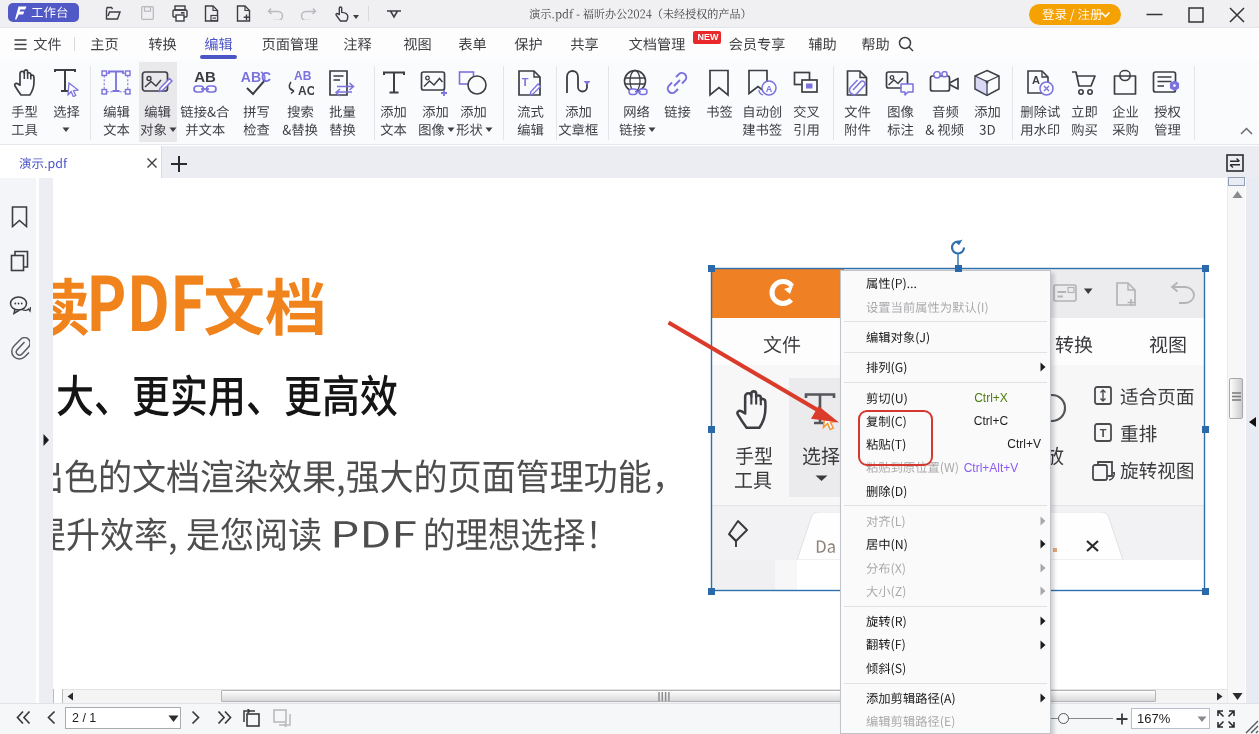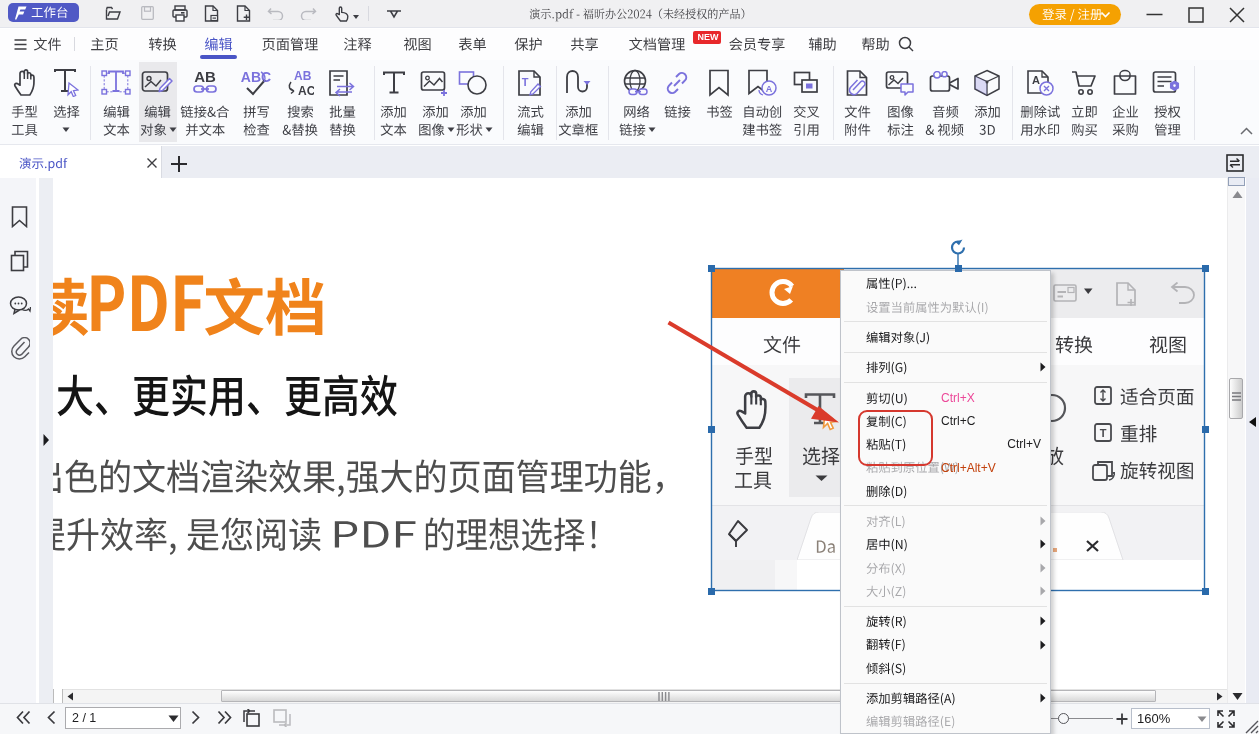--- a/index.html
+++ b/index.html
@@ -824,39 +824,39 @@
   </svg>
 <svg style="position:absolute;left:1040px;top:362.3px;z-index:21" width="6" height="10" viewBox="0 0 6 10">
     <path d="M0.5 0.5 L5.5 5 L0.5 9.5 Z" fill="#1d1d1f"></path>
   </svg>
 <div style="position:absolute;left:844px;top:381.9px;width:203px;height:1px;background:#e2e2e2;z-index:21"></div>
 <svg style="position:absolute;left:866.0px;top:391.5px;overflow:visible;z-index:21;" width="42" height="15" viewBox="0 -10.82 42 14.76">
     <g>
       <path d="M7.3 -7.6V-4.4H8.1V-7.6ZM9.7 -7.9V-4.1C9.7 -4 9.7 -3.9 9.5 -3.9C9.4 -3.9 8.9 -3.9 8.4 -3.9C8.5 -3.8 8.6 -3.5 8.7 -3.3C9.3 -3.3 9.8 -3.3 10.1 -3.4C10.4 -3.5 10.5 -3.7 10.5 -4.1V-7.9ZM8.4 -10.4C8.3 -10 7.9 -9.5 7.6 -9.1H4L4.5 -9.2C4.4 -9.6 4 -10 3.8 -10.4L2.9 -10.2C3.2 -9.9 3.5 -9.4 3.6 -9.1H0.8V-8.4H11.5V-9.1H8.6C8.8 -9.4 9.1 -9.8 9.3 -10.2ZM1 -2.8V-2H5C4.6 -0.8 3.6 -0.1 0.6 0.2C0.8 0.4 1 0.8 1.1 1C4.3 0.6 5.5 -0.4 6 -2H9.8C9.7 -0.7 9.5 -0.1 9.3 0C9.2 0.1 9 0.1 8.8 0.1C8.5 0.1 7.8 0.1 7 0.1C7.2 0.3 7.3 0.6 7.3 0.9C8 0.9 8.8 0.9 9.1 0.9C9.5 0.9 9.8 0.8 10 0.6C10.4 0.3 10.6 -0.5 10.8 -2.4C10.8 -2.5 10.8 -2.8 10.8 -2.8ZM5.1 -7.1V-6.4H2.5V-7.1ZM1.7 -7.7V-3.3H2.5V-4.5H5.1V-4.1C5.1 -4 5.1 -3.9 5 -3.9C4.9 -3.9 4.5 -3.9 4.1 -3.9C4.2 -3.8 4.3 -3.5 4.4 -3.3C4.9 -3.3 5.3 -3.3 5.6 -3.5C5.9 -3.6 5.9 -3.7 5.9 -4.1V-7.7ZM5.1 -5.8V-5.1H2.5V-5.8Z M17.5 -9.2V-8.4H19.4C19.4 -4.8 19.2 -1.4 16.1 0.2C16.4 0.4 16.7 0.7 16.8 1C20 -0.9 20.3 -4.5 20.4 -8.4H22.9C22.8 -2.8 22.6 -0.7 22.2 -0.3C22 -0.1 21.9 -0.1 21.7 -0.1C21.4 -0.1 20.8 -0.1 20 -0.1C20.2 0.1 20.3 0.5 20.3 0.8C21 0.8 21.7 0.9 22.1 0.8C22.5 0.8 22.8 0.7 23 0.3C23.5 -0.4 23.7 -2.4 23.8 -8.7C23.8 -8.9 23.9 -9.2 23.9 -9.2ZM14.1 -0.8C14.4 -1.1 14.8 -1.3 17.7 -2.6C17.7 -2.8 17.6 -3.1 17.6 -3.4L15.1 -2.4V-6.1L17.6 -6.7L17.5 -7.5L15.1 -7V-9.9H14.3V-6.8L12.6 -6.5L12.8 -5.6L14.3 -5.9V-2.5C14.3 -2.1 13.9 -1.8 13.7 -1.7C13.9 -1.5 14.1 -1.1 14.1 -0.8Z M27.5 2.4 28.2 2.1C27.2 0.4 26.7 -1.7 26.7 -3.8C26.7 -5.9 27.2 -8 28.2 -9.7L27.5 -10.1C26.4 -8.2 25.7 -6.2 25.7 -3.8C25.7 -1.4 26.4 0.6 27.5 2.4Z M33.2 0.2C35 0.2 36.4 -0.8 36.4 -3.7V-9H35.3V-3.7C35.3 -1.5 34.4 -0.8 33.2 -0.8C32 -0.8 31.1 -1.5 31.1 -3.7V-9H30V-3.7C30 -0.8 31.4 0.2 33.2 0.2Z M38.8 2.4C40 0.6 40.7 -1.4 40.7 -3.8C40.7 -6.2 40 -8.2 38.8 -10.1L38.1 -9.7C39.2 -8 39.7 -5.9 39.7 -3.8C39.7 -1.7 39.2 0.4 38.1 2.1Z" fill="#1d1d1f"></path>
     </g>
   </svg>
-<div style="position:absolute;left:941px;top:389.6px;width:100px;height:16px;font:12px 'Liberation Sans',sans-serif;color:#ec4899;text-align:left;line-height:16px;z-index:21">Ctrl+X</div>
+<div style="position:absolute;left:941px;top:389.6px;width:100px;height:16px;font:12px 'Liberation Sans',sans-serif;color:#4d7c0f;text-align:center;line-height:16px;z-index:21">Ctrl+X</div>
 <svg style="position:absolute;left:866.0px;top:414.8px;overflow:visible;z-index:21;" width="41" height="15" viewBox="0 -10.82 41 14.76">
     <g>
       <path d="M3.5 -5.4H9.3V-4.6H3.5ZM3.5 -6.9H9.3V-6.1H3.5ZM2.6 -7.6V-3.9H4C3.3 -3 2.2 -2.1 1.1 -1.6C1.3 -1.4 1.7 -1.1 1.8 -1C2.3 -1.3 2.8 -1.6 3.3 -2C3.8 -1.5 4.5 -1 5.2 -0.7C3.7 -0.2 2 0 0.4 0.2C0.6 0.4 0.7 0.8 0.8 1C2.6 0.8 4.6 0.4 6.2 -0.2C7.7 0.4 9.5 0.7 11.3 0.9C11.4 0.7 11.6 0.3 11.8 0.1C10.2 -0 8.7 -0.3 7.3 -0.6C8.5 -1.2 9.4 -1.9 10.1 -2.8L9.5 -3.2L9.3 -3.1H4.4C4.6 -3.4 4.8 -3.6 5 -3.9L4.9 -3.9H10.2V-7.6ZM3.3 -10.3C2.7 -9.1 1.6 -8 0.6 -7.3C0.8 -7.1 1.1 -6.7 1.2 -6.5C1.8 -7 2.5 -7.7 3 -8.4H11.1V-9.1H3.6C3.8 -9.4 4 -9.8 4.1 -10.1ZM8.6 -2.4C8 -1.9 7.2 -1.4 6.2 -1C5.3 -1.4 4.5 -1.9 3.9 -2.4Z M20.6 -9.2V-2.4H21.5V-9.2ZM22.8 -10.2V-0.3C22.8 -0.1 22.7 -0 22.6 -0C22.3 -0 21.6 -0 20.9 -0C21 0.2 21.2 0.7 21.2 0.9C22.1 0.9 22.8 0.9 23.2 0.8C23.6 0.6 23.7 0.3 23.7 -0.3V-10.2ZM14 -10C13.8 -8.8 13.4 -7.6 12.8 -6.8C13 -6.7 13.4 -6.5 13.6 -6.4C13.8 -6.8 14 -7.2 14.2 -7.7H15.9V-6.4H12.9V-5.6H15.9V-4.3H13.4V-0H14.3V-3.5H15.9V1H16.7V-3.5H18.5V-1C18.5 -0.8 18.4 -0.8 18.3 -0.8C18.1 -0.8 17.7 -0.8 17.2 -0.8C17.3 -0.6 17.4 -0.2 17.5 0C18.2 0 18.6 0 18.9 -0.1C19.2 -0.3 19.3 -0.5 19.3 -0.9V-4.3H16.7V-5.6H19.7V-6.4H16.7V-7.7H19.2V-8.6H16.7V-10.3H15.9V-8.6H14.6C14.7 -9 14.8 -9.4 14.9 -9.9Z M27.5 2.4 28.2 2.1C27.2 0.4 26.7 -1.7 26.7 -3.8C26.7 -5.9 27.2 -8 28.2 -9.7L27.5 -10.1C26.4 -8.2 25.7 -6.2 25.7 -3.8C25.7 -1.4 26.4 0.6 27.5 2.4Z M33.4 0.2C34.6 0.2 35.4 -0.3 36.2 -1.1L35.5 -1.9C35 -1.2 34.3 -0.8 33.4 -0.8C31.7 -0.8 30.6 -2.3 30.6 -4.5C30.6 -6.8 31.8 -8.2 33.5 -8.2C34.3 -8.2 34.8 -7.8 35.3 -7.3L35.9 -8.1C35.4 -8.6 34.6 -9.2 33.5 -9.2C31.2 -9.2 29.5 -7.4 29.5 -4.5C29.5 -1.6 31.1 0.2 33.4 0.2Z M37.8 2.4C39 0.6 39.6 -1.4 39.6 -3.8C39.6 -6.2 39 -8.2 37.8 -10.1L37.1 -9.7C38.2 -8 38.7 -5.9 38.7 -3.8C38.7 -1.7 38.2 0.4 37.1 2.1Z" fill="#1d1d1f"></path>
     </g>
   </svg>
-<div style="position:absolute;left:941px;top:412.9px;width:100px;height:16px;font:12px 'Liberation Sans',sans-serif;color:#1d1d1f;text-align:left;line-height:16px;z-index:21">Ctrl+C</div>
+<div style="position:absolute;left:941px;top:412.9px;width:100px;height:16px;font:12px 'Liberation Sans',sans-serif;color:#1d1d1f;text-align:center;line-height:16px;z-index:21">Ctrl+C</div>
 <svg style="position:absolute;left:866.0px;top:438.1px;overflow:visible;z-index:21;" width="40" height="15" viewBox="0 -10.82 40 14.76">
     <g>
       <path d="M0.7 -9.3C1 -8.5 1.3 -7.4 1.4 -6.7L2.2 -6.9C2.1 -7.6 1.7 -8.6 1.4 -9.5ZM4.9 -9.6C4.7 -8.8 4.3 -7.5 4 -6.8L4.7 -6.6C5 -7.3 5.4 -8.4 5.8 -9.4ZM5.7 -4.4V1H6.6V0.4H10.5V0.9H11.4V-4.4H8.7V-7H11.8V-7.9H8.7V-10.3H7.7V-4.4ZM6.6 -0.5V-3.6H10.5V-0.5ZM0.6 -6.1V-5.2H2.6C2.1 -3.9 1.2 -2.3 0.3 -1.5C0.5 -1.2 0.7 -0.8 0.8 -0.6C1.5 -1.3 2.2 -2.6 2.7 -3.8V1H3.6V-3.7C4.1 -3.1 4.8 -2.3 5 -1.9L5.5 -2.6C5.3 -2.9 4 -4.2 3.6 -4.6V-5.2H5.6V-6.1H3.6V-10.3H2.7V-6.1Z M15 -8V-4.6C15 -3 14.9 -0.8 12.8 0.4C12.9 0.5 13.2 0.8 13.3 1C15.6 -0.4 15.9 -2.8 15.9 -4.6V-8ZM15.6 -1.6C16.1 -0.9 16.7 0.1 16.9 0.7L17.6 0.2C17.3 -0.4 16.7 -1.3 16.3 -2ZM13.4 -9.7V-2.2H14.1V-8.8H16.8V-2.2H17.6V-9.7ZM18.3 -4.4V1H19.1V0.4H22.9V0.9H23.7V-4.4H21.1V-7H24.1V-7.9H21.1V-10.3H20.2V-4.4ZM19.1 -0.5V-3.6H22.9V-0.5Z M27.5 2.4 28.2 2.1C27.2 0.4 26.7 -1.7 26.7 -3.8C26.7 -5.9 27.2 -8 28.2 -9.7L27.5 -10.1C26.4 -8.2 25.7 -6.2 25.7 -3.8C25.7 -1.4 26.4 0.6 27.5 2.4Z M31.9 0H33V-8.1H35.7V-9H29.1V-8.1H31.9Z M37.3 2.4C38.5 0.6 39.2 -1.4 39.2 -3.8C39.2 -6.2 38.5 -8.2 37.3 -10.1L36.6 -9.7C37.7 -8 38.2 -5.9 38.2 -3.8C38.2 -1.7 37.7 0.4 36.6 2.1Z" fill="#1d1d1f"></path>
     </g>
   </svg>
 <div style="position:absolute;left:941px;top:436.2px;width:100px;height:16px;font:12px 'Liberation Sans',sans-serif;color:#1d1d1f;text-align:right;line-height:16px;z-index:21">Ctrl+V</div>
 <svg style="position:absolute;left:866.0px;top:461.4px;overflow:visible;z-index:21;" width="93" height="15" viewBox="0 -10.82 93 14.76">
     <g>
       <path d="M0.7 -9.3C1 -8.5 1.3 -7.4 1.4 -6.7L2.2 -6.9C2.1 -7.6 1.7 -8.6 1.4 -9.5ZM4.9 -9.6C4.7 -8.8 4.3 -7.5 4 -6.8L4.7 -6.6C5 -7.3 5.4 -8.4 5.8 -9.4ZM5.7 -4.4V1H6.6V0.4H10.5V0.9H11.4V-4.4H8.7V-7H11.8V-7.9H8.7V-10.3H7.7V-4.4ZM6.6 -0.5V-3.6H10.5V-0.5ZM0.6 -6.1V-5.2H2.6C2.1 -3.9 1.2 -2.3 0.3 -1.5C0.5 -1.2 0.7 -0.8 0.8 -0.6C1.5 -1.3 2.2 -2.6 2.7 -3.8V1H3.6V-3.7C4.1 -3.1 4.8 -2.3 5 -1.9L5.5 -2.6C5.3 -2.9 4 -4.2 3.6 -4.6V-5.2H5.6V-6.1H3.6V-10.3H2.7V-6.1Z M15 -8V-4.6C15 -3 14.9 -0.8 12.8 0.4C12.9 0.5 13.2 0.8 13.3 1C15.6 -0.4 15.9 -2.8 15.9 -4.6V-8ZM15.6 -1.6C16.1 -0.9 16.7 0.1 16.9 0.7L17.6 0.2C17.3 -0.4 16.7 -1.3 16.3 -2ZM13.4 -9.7V-2.2H14.1V-8.8H16.8V-2.2H17.6V-9.7ZM18.3 -4.4V1H19.1V0.4H22.9V0.9H23.7V-4.4H21.1V-7H24.1V-7.9H21.1V-10.3H20.2V-4.4ZM19.1 -0.5V-3.6H22.9V-0.5Z M32.5 -9.3V-1.8H33.3V-9.3ZM34.9 -10.1V-0.5C34.9 -0.2 34.9 -0.2 34.6 -0.2C34.4 -0.2 33.8 -0.2 33 -0.2C33.2 0 33.3 0.5 33.4 0.7C34.3 0.7 34.9 0.7 35.3 0.5C35.7 0.4 35.8 0.1 35.8 -0.5V-10.1ZM25.4 -0.5 25.6 0.4C27.2 0 29.5 -0.4 31.7 -0.8L31.7 -1.6L29.1 -1.2V-3.1H31.5V-3.9H29.1V-5.2H28.2V-3.9H25.8V-3.1H28.2V-1ZM26.1 -5.4C26.4 -5.5 26.8 -5.6 30.7 -6C30.8 -5.7 31 -5.4 31.1 -5.2L31.8 -5.7C31.4 -6.4 30.6 -7.5 29.9 -8.3L29.3 -7.9C29.6 -7.5 29.9 -7.1 30.2 -6.7L27 -6.4C27.5 -7.1 28 -7.9 28.5 -8.7H31.8V-9.5H25.5V-8.7H27.4C27 -7.8 26.5 -7 26.3 -6.8C26.1 -6.5 26 -6.3 25.8 -6.3C25.9 -6 26 -5.6 26.1 -5.4Z M41.4 -4.9H46.6V-3.8H41.4ZM41.4 -6.8H46.6V-5.6H41.4ZM45.5 -2C46.2 -1.2 47.2 -0.1 47.7 0.5L48.5 0C48 -0.6 47 -1.7 46.2 -2.4ZM41.5 -2.4C40.9 -1.6 40.1 -0.7 39.4 -0C39.6 0.1 40 0.3 40.1 0.5C40.8 -0.2 41.7 -1.3 42.3 -2.2ZM38.5 -9.7V-6.2C38.5 -4.3 38.4 -1.6 37.3 0.3C37.6 0.3 37.9 0.6 38.1 0.7C39.3 -1.2 39.4 -4.2 39.4 -6.2V-8.8H48.5V-9.7ZM43.4 -8.7C43.3 -8.3 43.1 -7.9 43 -7.5H40.5V-3.1H43.6V-0C43.6 0.1 43.5 0.2 43.3 0.2C43.1 0.2 42.5 0.2 41.8 0.1C41.9 0.4 42 0.7 42.1 1C43 1 43.6 1 44 0.8C44.3 0.7 44.5 0.4 44.5 -0V-3.1H47.5V-7.5H43.9C44.1 -7.8 44.3 -8.2 44.5 -8.5Z M53.7 -8.1V-7.2H60.4V-8.1ZM54.6 -6.3C54.9 -4.6 55.3 -2.3 55.4 -1L56.3 -1.3C56.2 -2.5 55.8 -4.7 55.4 -6.5ZM56.2 -10.2C56.4 -9.6 56.7 -8.8 56.8 -8.2L57.7 -8.5C57.6 -9 57.3 -9.8 57.1 -10.4ZM53.2 -0.4V0.5H60.9V-0.4H58.4C58.9 -2.1 59.4 -4.5 59.7 -6.4L58.7 -6.5C58.5 -4.7 58 -2.1 57.5 -0.4ZM52.7 -10.3C52 -8.4 50.9 -6.6 49.7 -5.4C49.8 -5.2 50.1 -4.7 50.2 -4.5C50.6 -4.9 51 -5.4 51.4 -6V1H52.3V-7.4C52.8 -8.2 53.2 -9.1 53.6 -10Z M69.5 -9.2H71.6V-8.1H69.5ZM66.6 -9.2H68.7V-8.1H66.6ZM63.8 -9.2H65.8V-8.1H63.8ZM63.8 -5.3V-0.1H62.2V0.6H73.1V-0.1H71.4V-5.3H67.6L67.8 -6H72.8V-6.7H67.9L68 -7.4H72.5V-9.9H62.9V-7.4H67.1L67 -6.7H62.3V-6H66.9L66.7 -5.3ZM64.7 -0.1V-0.8H70.5V-0.1ZM64.7 -3.4H70.5V-2.7H64.7ZM64.7 -3.9V-4.6H70.5V-3.9ZM64.7 -2.1H70.5V-1.4H64.7Z M76.7 2.4 77.4 2.1C76.4 0.4 75.9 -1.7 75.9 -3.8C75.9 -5.9 76.4 -8 77.4 -9.7L76.7 -10.1C75.6 -8.2 74.9 -6.2 74.9 -3.8C74.9 -1.4 75.6 0.6 76.7 2.4Z M80.2 0H81.5L82.9 -5.4C83 -6.2 83.2 -6.8 83.3 -7.5H83.4C83.5 -6.8 83.7 -6.2 83.8 -5.4L85.2 0H86.6L88.4 -9H87.3L86.4 -4.1C86.2 -3.1 86 -2.2 85.9 -1.2H85.8C85.6 -2.2 85.4 -3.1 85.2 -4.1L83.9 -9H82.9L81.6 -4.1C81.4 -3.1 81.2 -2.2 81 -1.2H80.9C80.7 -2.2 80.6 -3.1 80.4 -4.1L79.4 -9H78.3Z M90 2.4C91.1 0.6 91.8 -1.4 91.8 -3.8C91.8 -6.2 91.1 -8.2 90 -10.1L89.3 -9.7C90.3 -8 90.9 -5.9 90.9 -3.8C90.9 -1.7 90.3 0.4 89.3 2.1Z" fill="#a8a8ab"></path>
     </g>
   </svg>
-<div style="position:absolute;left:941px;top:459.5px;width:100px;height:16px;font:12px 'Liberation Sans',sans-serif;color:#c2410c;text-align:left;line-height:16px;z-index:21">Ctrl+Alt+V</div>
+<div style="position:absolute;left:941px;top:459.5px;width:100px;height:16px;font:12px 'Liberation Sans',sans-serif;color:#8b5cf6;text-align:center;line-height:16px;z-index:21">Ctrl+Alt+V</div>
 <svg style="position:absolute;left:866.0px;top:484.7px;overflow:visible;z-index:21;" width="41" height="15" viewBox="0 -10.82 41 14.76">
     <g>
       <path d="M8.7 -9V-2H9.5V-9ZM10.5 -10.1V-0.1C10.5 0.1 10.4 0.2 10.3 0.2C10.1 0.2 9.6 0.2 9 0.2C9.1 0.4 9.3 0.8 9.3 1C10.1 1 10.6 1 10.9 0.8C11.2 0.7 11.3 0.4 11.3 -0.1V-10.1ZM0.5 -5.5V-4.7H1.3V-4.1C1.3 -2.5 1.3 -0.7 0.5 0.5C0.7 0.6 1 0.8 1.2 1C2 -0.3 2.1 -2.4 2.1 -4.1V-4.7H3.2V-0.1C3.2 -0 3.2 0 3.1 0C2.9 0 2.5 0 2.1 0C2.2 0.2 2.3 0.6 2.3 0.8C3 0.8 3.4 0.8 3.7 0.7C3.9 0.5 4 0.3 4 -0.1V-4.7H4.9V-4.6C4.9 -3 4.8 -0.9 4.1 0.6C4.3 0.7 4.7 0.8 4.8 1C5.6 -0.5 5.7 -2.9 5.7 -4.6V-4.7H6.8V-0.1C6.8 0 6.8 0 6.6 0C6.5 0 6.1 0 5.7 0C5.8 0.3 5.9 0.6 5.9 0.8C6.6 0.8 7 0.8 7.2 0.7C7.5 0.5 7.6 0.3 7.6 -0.1V-4.7H8.2V-5.5H7.6V-9.9H4.9V-5.5H4V-9.9H1.3V-5.5ZM2.1 -9.1H3.2V-5.5H2.1ZM5.7 -9.1H6.8V-5.5H5.7Z M18.1 -2.7C17.7 -1.8 17.1 -0.9 16.4 -0.3C16.6 -0.1 17 0.1 17.1 0.2C17.8 -0.4 18.5 -1.5 19 -2.5ZM21.7 -2.5C22.3 -1.7 23.1 -0.6 23.5 0.1L24.2 -0.3C23.8 -1 23.1 -2 22.4 -2.8ZM13.3 -9.8V0.9H14.1V-9H15.7C15.4 -8.2 15 -7.1 14.6 -6.2C15.6 -5.2 15.8 -4.4 15.8 -3.7C15.8 -3.3 15.7 -3 15.5 -2.9C15.4 -2.8 15.3 -2.8 15.1 -2.7C14.9 -2.7 14.6 -2.7 14.4 -2.8C14.5 -2.5 14.6 -2.2 14.6 -1.9C14.9 -1.9 15.2 -1.9 15.5 -2C15.7 -2 16 -2.1 16.1 -2.2C16.5 -2.4 16.6 -3 16.6 -3.6C16.6 -4.4 16.4 -5.3 15.4 -6.3C15.9 -7.3 16.4 -8.5 16.8 -9.5L16.2 -9.9L16 -9.8ZM16.9 -4.2V-3.4H20.1V-0.1C20.1 0.1 20 0.1 19.9 0.1C19.7 0.1 19.1 0.1 18.4 0.1C18.5 0.4 18.7 0.7 18.7 1C19.6 1 20.2 1 20.5 0.8C20.9 0.7 21 0.4 21 -0.1V-3.4H24V-4.2H21V-5.7H22.9V-6.6H18V-5.7H20.1V-4.2ZM20.4 -10.4C19.6 -8.9 18.1 -7.5 16.5 -6.7C16.8 -6.5 17 -6.3 17.1 -6.1C18.4 -6.8 19.6 -7.8 20.5 -9C21.5 -7.7 22.6 -6.9 23.7 -6.2C23.8 -6.4 24.1 -6.7 24.3 -6.9C23.1 -7.5 22 -8.3 20.9 -9.6L21.2 -10.1Z M27.5 2.4 28.2 2.1C27.2 0.4 26.7 -1.7 26.7 -3.8C26.7 -5.9 27.2 -8 28.2 -9.7L27.5 -10.1C26.4 -8.2 25.7 -6.2 25.7 -3.8C25.7 -1.4 26.4 0.6 27.5 2.4Z M30 0H32.3C35 0 36.5 -1.7 36.5 -4.5C36.5 -7.4 35 -9 32.3 -9H30ZM31.1 -0.9V-8.1H32.2C34.3 -8.1 35.3 -6.8 35.3 -4.5C35.3 -2.3 34.3 -0.9 32.2 -0.9Z M38.4 2.4C39.6 0.6 40.2 -1.4 40.2 -3.8C40.2 -6.2 39.6 -8.2 38.4 -10.1L37.7 -9.7C38.8 -8 39.3 -5.9 39.3 -3.8C39.3 -1.7 38.8 0.4 37.7 2.1Z" fill="#1d1d1f"></path>
     </g>
   </svg>
 <div style="position:absolute;left:844px;top:505.4px;width:203px;height:1px;background:#e2e2e2;z-index:21"></div>
 <svg style="position:absolute;left:866.0px;top:515.0px;overflow:visible;z-index:21;" width="40" height="15" viewBox="0 -10.82 40 14.76">
     <g>
       <path d="M6.2 -4.8C6.8 -4 7.3 -2.8 7.5 -2.1L8.3 -2.5C8.1 -3.2 7.5 -4.3 6.9 -5.2ZM1.1 -5.6C1.9 -4.9 2.7 -4.1 3.4 -3.3C2.6 -1.7 1.7 -0.5 0.6 0.2C0.8 0.4 1.1 0.7 1.2 1C2.3 0.1 3.3 -1 4 -2.5C4.6 -1.8 5.1 -1.2 5.4 -0.6L6.1 -1.3C5.7 -1.9 5.2 -2.7 4.5 -3.5C5 -4.9 5.4 -6.6 5.7 -8.5L5.1 -8.7L4.9 -8.7H0.9V-7.8H4.6C4.5 -6.5 4.2 -5.3 3.8 -4.2C3.1 -4.9 2.4 -5.6 1.8 -6.2ZM9.4 -10.3V-7.4H5.9V-6.5H9.4V-0.3C9.4 -0 9.3 0 9.1 0C8.9 0 8.2 0 7.4 0C7.6 0.3 7.7 0.7 7.7 1C8.8 1 9.4 0.9 9.8 0.8C10.2 0.6 10.3 0.3 10.3 -0.3V-6.5H11.8V-7.4H10.3V-10.3Z M20.4 -4.1V1H21.3V-4.1ZM15.6 -4.2V-2.8C15.6 -1.7 15.4 -0.6 13.8 0.3C14 0.5 14.4 0.8 14.5 1C16.3 -0 16.5 -1.5 16.5 -2.8V-4.2ZM20.5 -8.3C20 -7.5 19.3 -6.9 18.5 -6.4C17.5 -6.9 16.8 -7.5 16.2 -8.3ZM17.7 -10.1C17.9 -9.8 18.1 -9.4 18.3 -9.1H13.1V-8.3H15.2C15.8 -7.3 16.6 -6.6 17.6 -5.9C16.2 -5.3 14.6 -5 12.8 -4.7C13 -4.5 13.2 -4.1 13.3 -3.9C15.2 -4.2 17 -4.7 18.5 -5.4C19.9 -4.7 21.6 -4.2 23.6 -4C23.7 -4.3 24 -4.6 24.2 -4.9C22.3 -5 20.7 -5.4 19.4 -5.9C20.3 -6.6 21.1 -7.3 21.6 -8.3H23.8V-9.1H19.3C19.2 -9.5 18.8 -10 18.5 -10.4Z M27.5 2.4 28.2 2.1C27.2 0.4 26.7 -1.7 26.7 -3.8C26.7 -5.9 27.2 -8 28.2 -9.7L27.5 -10.1C26.4 -8.2 25.7 -6.2 25.7 -3.8C25.7 -1.4 26.4 0.6 27.5 2.4Z M30 0H35.1V-1H31.1V-9H30Z M36.7 2.4C37.8 0.6 38.5 -1.4 38.5 -3.8C38.5 -6.2 37.8 -8.2 36.7 -10.1L36 -9.7C37 -8 37.5 -5.9 37.5 -3.8C37.5 -1.7 37 0.4 36 2.1Z" fill="#a8a8ab"></path>
     </g>
@@ -977,21 +977,21 @@
 <svg style="position:absolute;left:273.0px;top:709.0px;" width="20.0" height="18.0" viewBox="0 0 20.0 18.0">
     <rect x="1" y="1" width="12" height="12" fill="none" stroke="#bbbbbe" stroke-width="1.6"></rect>
     <path d="M17 5 V16 H6 M11 16 L13.5 14 M11 16 L13.5 18" fill="none" stroke="#bbbbbe" stroke-width="1.5"></path>
   </svg>
 <div style="position:absolute;left:1005px;top:717.5px;width:108px;height:1.6px;background:#8a8a8e"></div>
 <div style="position:absolute;left:1058px;top:712.5px;width:11px;height:11px;background:#f6f7f9;border:1.6px solid #55555a;border-radius:50%;z-index:21"></div>
 <svg style="position:absolute;left:1116.0px;top:713.0px;" width="12.0" height="12.0" viewBox="0 0 12.0 12.0">
     <path d="M6 0.5 V11.5 M0.5 6 H11.5" stroke="#3a3a3e" stroke-width="1.8"></path>
   </svg>
 <div style="position:absolute;left:1131px;top:708px;width:79px;height:21px;background:#fff;border:1px solid #b8bfcb"></div>
-<div style="position:absolute;left:1137px;top:710px;width:50px;height:17px;font:13px 'Liberation Sans',sans-serif;color:#1d1d1f;line-height:17px">160%</div>
+<div style="position:absolute;left:1137px;top:710px;width:50px;height:17px;font:13px 'Liberation Sans',sans-serif;color:#1d1d1f;line-height:17px">167%</div>
 <svg style="position:absolute;left:1197.0px;top:716.0px;" width="10.0" height="7.0" viewBox="0 0 10.0 7.0">
     <path d="M0.5 0.5 L9.5 0.5 L5 6 Z" fill="#8a8a8e"></path>
   </svg>
 <svg style="position:absolute;left:1217.0px;top:710.0px;" width="18.0" height="18.0" viewBox="0 0 18.0 18.0">
     <path d="M1 6 V1 H6 M1 1 L6.5 6.5 M17 6 V1 H12 M17 1 L11.5 6.5 M1 12 V17 H6 M1 17 L6.5 11.5 M17 12 V17 H12 M17 17 L11.5 11.5" fill="none" stroke="#2b2b2e" stroke-width="1.6"></path>
   </svg>
 <svg style="position:absolute;left:1244.0px;top:719.0px;" width="15.0" height="15.0" viewBox="0 0 15.0 15.0">
     <path d="M14 2 L2 14 M14 7 L7 14 M14 12 L12 14" stroke="#55555a" stroke-width="1.4" fill="none"></path>
   </svg>
 </body></html>

